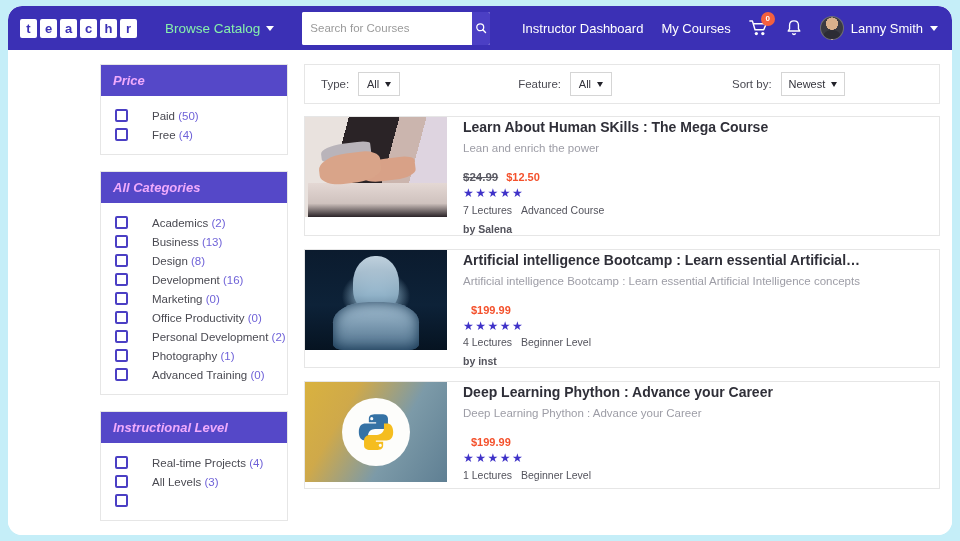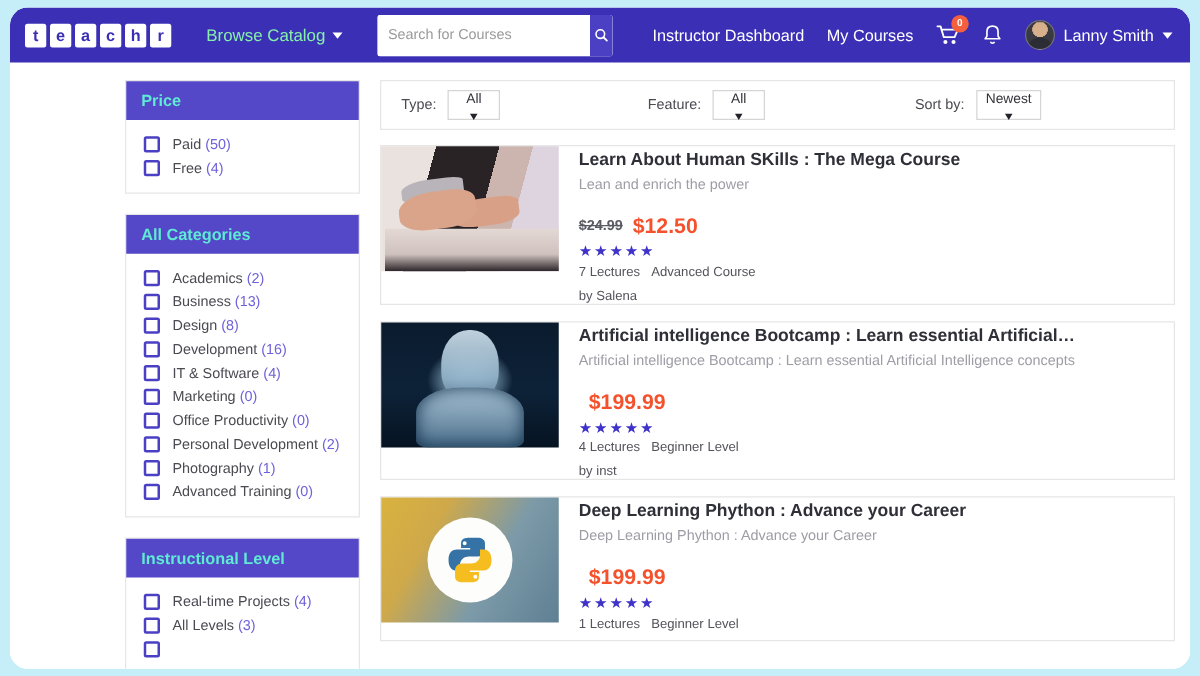--- a/index.html
+++ b/index.html
@@ -154,31 +154,32 @@
   
   #sidebar { width: 188px; flex-shrink: 0; }
 
   .filter-box {
     border: 1px solid #e6e6e6;
     background: #fff;
     margin-bottom: 16px;
   }
   .filter-head {
     background: #5548c8;
-    color: #5eead4;
+    color: #f0abfc;
     font-size: 13px;
     font-weight: 700;
     padding: 8px 12px;
+    font-style: italic;
   }
   .filter-body { padding: 10px 0 10px 0; }
 
   .check-row {
     display: flex;
     align-items: center;
-    gap: 10px;
+    gap: 24px;
     padding: 3px 12px 3px 14px;
     cursor: pointer;
   }
   .cbox {
     width: 13px; height: 13px;
     border: 2px solid #4b3fc4;
     border-radius: 2px;
     background: #fff;
     flex-shrink: 0;
   }
@@ -205,21 +206,20 @@
     height: 24px;
     min-width: 42px;
     padding: 0 7px;
     font-size: 11px;
     color: #33333b;
     display: flex;
     align-items: center;
     justify-content: center;
     gap: 6px;
     cursor: pointer;
-    flex-direction: column;
   }
   .fb-caret {
     width: 0; height: 0;
     border-left: 3.5px solid transparent;
     border-right: 3.5px solid transparent;
     border-top: 5px solid #22222a;
   }
   .sp-a { width: 118px; } .sp-b { width: 120px; }
 
   .course-card {
@@ -316,25 +316,25 @@
     text-overflow: ellipsis;
   }
   .price-row { display: flex; align-items: center; gap: 8px; margin-bottom: 3px; }
   .price-old {
     font-size: 11.5px;
     font-weight: 700;
     color: #5a5a63;
     text-decoration: line-through;
     text-align: center;
   }
-  .price-new { font-size: 17px; font-weight: 700; color: #f4512c; }
+  .price-new { font-size: 11px; font-weight: 700; color: #f4512c; }
   .stars { color: #3f32c8; font-size: 12px; letter-spacing: 1.5px; line-height: 1.3; margin-bottom: 2px; }
   .meta-row { font-size: 10.5px; color: #53535c; margin-bottom: 7px; }
   .meta-row span + span { margin-left: 6px; }
-  .by-line { font-size: 10.5px; color: #53535c; }
+  .by-line { font-size: 10.5px; color: #53535c; font-weight: bold; }
 </style>
 </head>
 <body>
 
 <div id="page-frame">
 
   <div id="topbar">
 
     <div class="logo">
       <span class="logo-letter">t</span>
@@ -439,27 +439,20 @@
           <div class="check-row">
             <span class="cbox"></span>
             <span class="check-label">
               <span>Development</span>
               <span class="check-count">(16)</span>
             </span>
           </div>
           <div class="check-row">
             <span class="cbox"></span>
             <span class="check-label">
-              <span>IT &amp; Software</span>
-              <span class="check-count">(4)</span>
-            </span>
-          </div>
-          <div class="check-row">
-            <span class="cbox"></span>
-            <span class="check-label">
               <span>Marketing</span>
               <span class="check-count">(0)</span>
             </span>
           </div>
           <div class="check-row">
             <span class="cbox"></span>
             <span class="check-label">
               <span>Office Productivity</span>
               <span class="check-count">(0)</span>
             </span>

